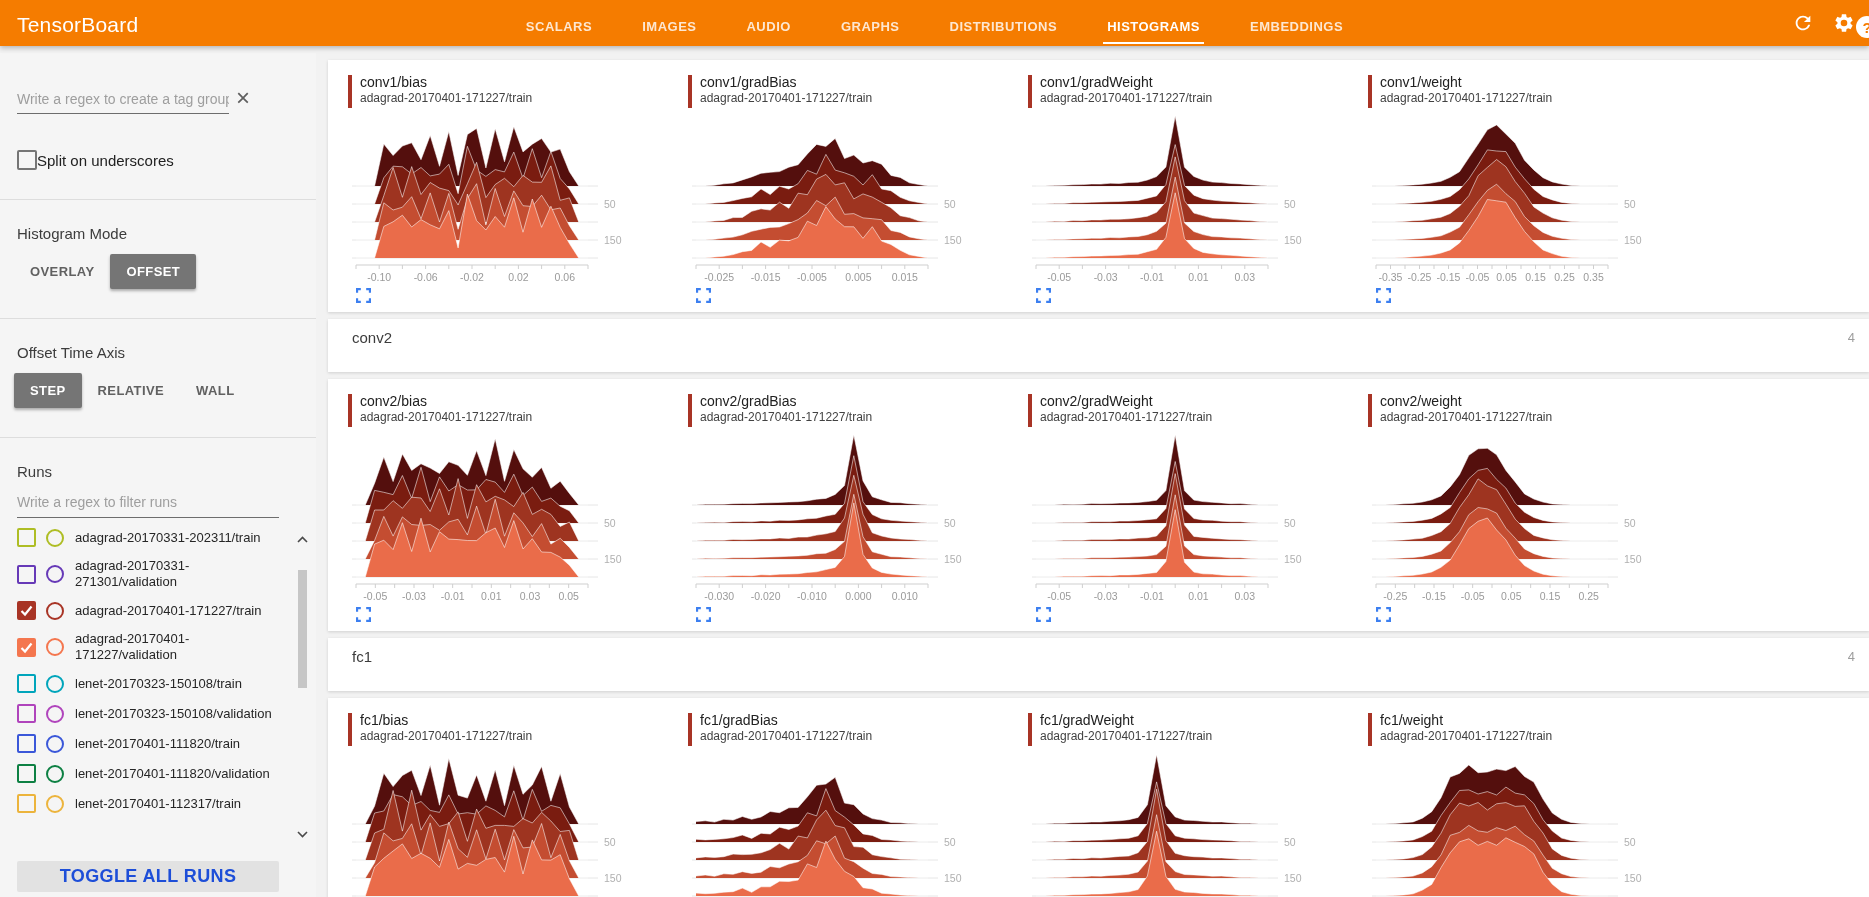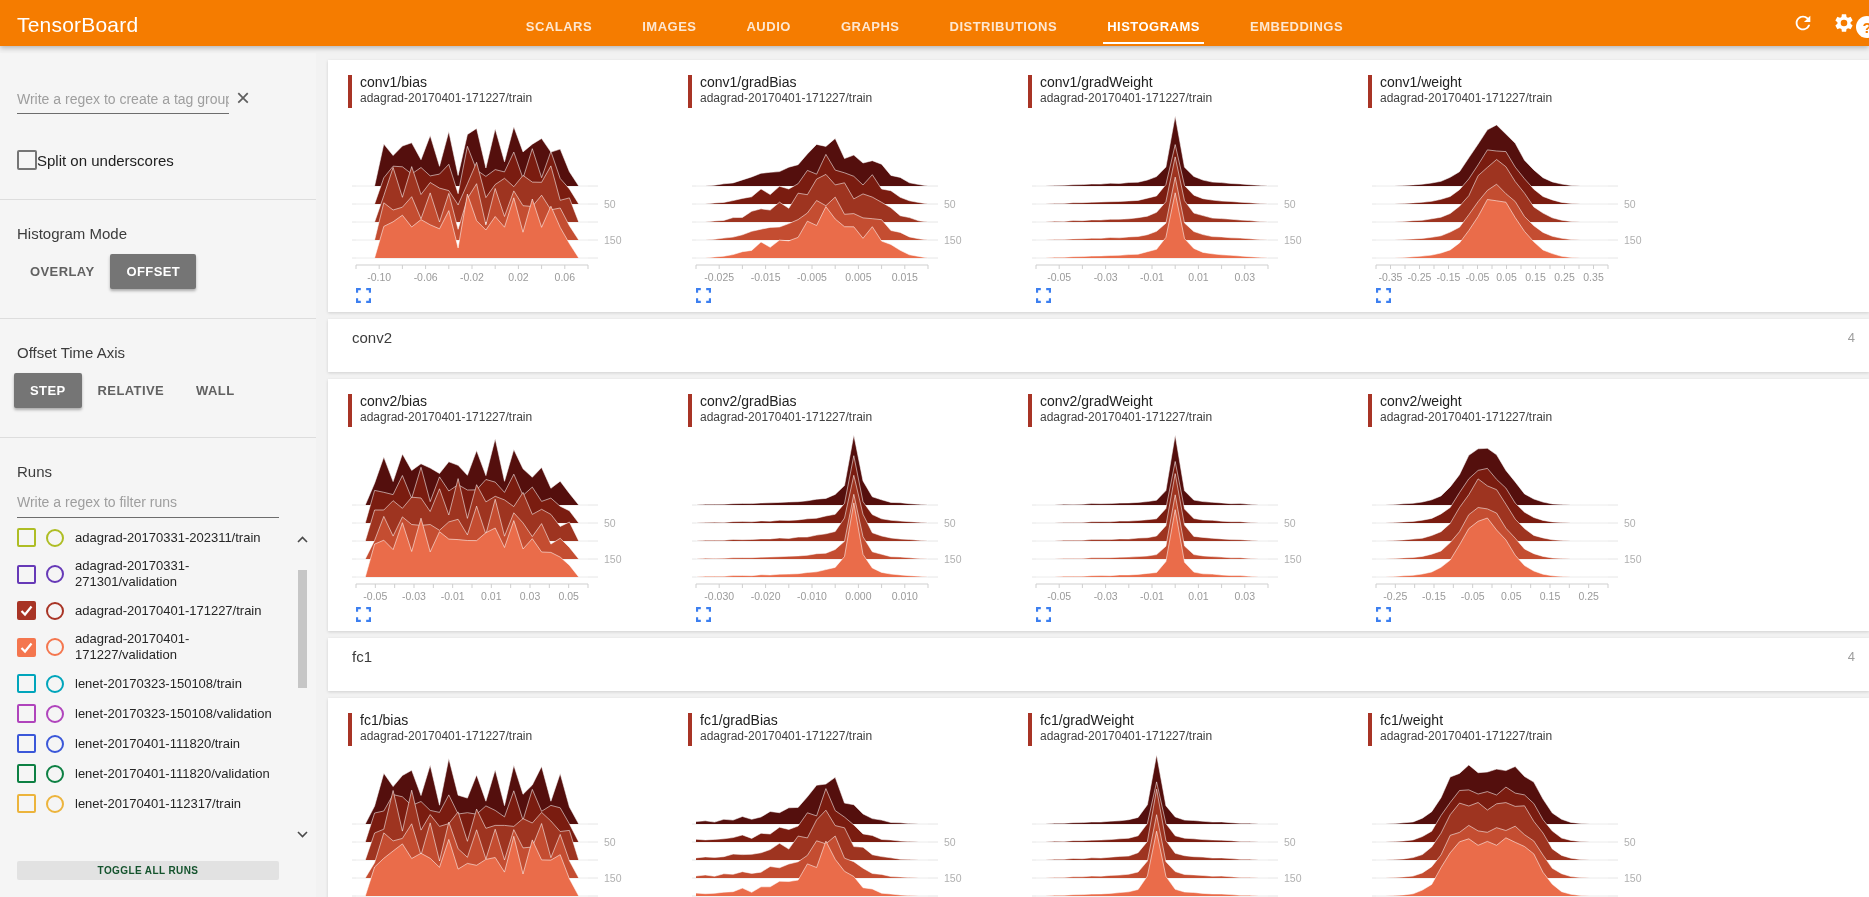--- a/index.html
+++ b/index.html
@@ -45,22 +45,22 @@
   .run-item{display:flex;align-items:center;margin-bottom:11px;cursor:pointer;}
   .rbox{width:15px;height:15px;border:2px solid #999;border-radius:2px;flex:none;position:relative;}
   .rbox svg{display:none;position:absolute;left:-1px;top:-1px;}
   .rbox.on svg{display:block;}
   .rcirc{width:14px;height:14px;border:2px solid #999;border-radius:50%;flex:none;margin-left:10px;}
   .rname{margin-left:11px;font-size:13px;color:#262626;line-height:16px;width:206px;}
   .vscroll{position:absolute;right:6px;top:0;bottom:0;width:14px;}
   .varrow{position:absolute;left:1px;color:#4a4a4a;}
   .varrow svg{display:block;}
   .vthumb{position:absolute;left:2px;top:42px;height:118px;width:9px;background:#c6c6c6;}
-  .toggle-btn{margin:15px 0 0 17px;width:262px;height:19px;background:#e2e2e2;color:#14532d;
-              font-size:10px;font-weight:700;letter-spacing:.4px;display:flex;align-items:center;
+  .toggle-btn{margin:15px 0 0 17px;width:262px;height:31px;background:#e2e2e2;color:#1d4ed8;
+              font-size:18px;font-weight:700;letter-spacing:.4px;display:flex;align-items:center;
               justify-content:center;border-radius:2px;cursor:pointer;}
 
   
   .main{position:absolute;left:316px;top:53px;right:0;bottom:0;padding:7px 0 0 12px;overflow:hidden;}
   .row-card{background:#fff;box-shadow:0 1px 3px rgba(0,0,0,.14);padding:14px 0 8px 20px;
             display:flex;margin-bottom:7px;}
   .cell{width:340px;flex:none;}
   .cell-head{display:flex;gap:8px;}
   .accent{width:4px;height:33px;background:#a83425;flex:none;margin-top:1px;}
   .ct{font-size:14px;color:#212121;line-height:17px;}

